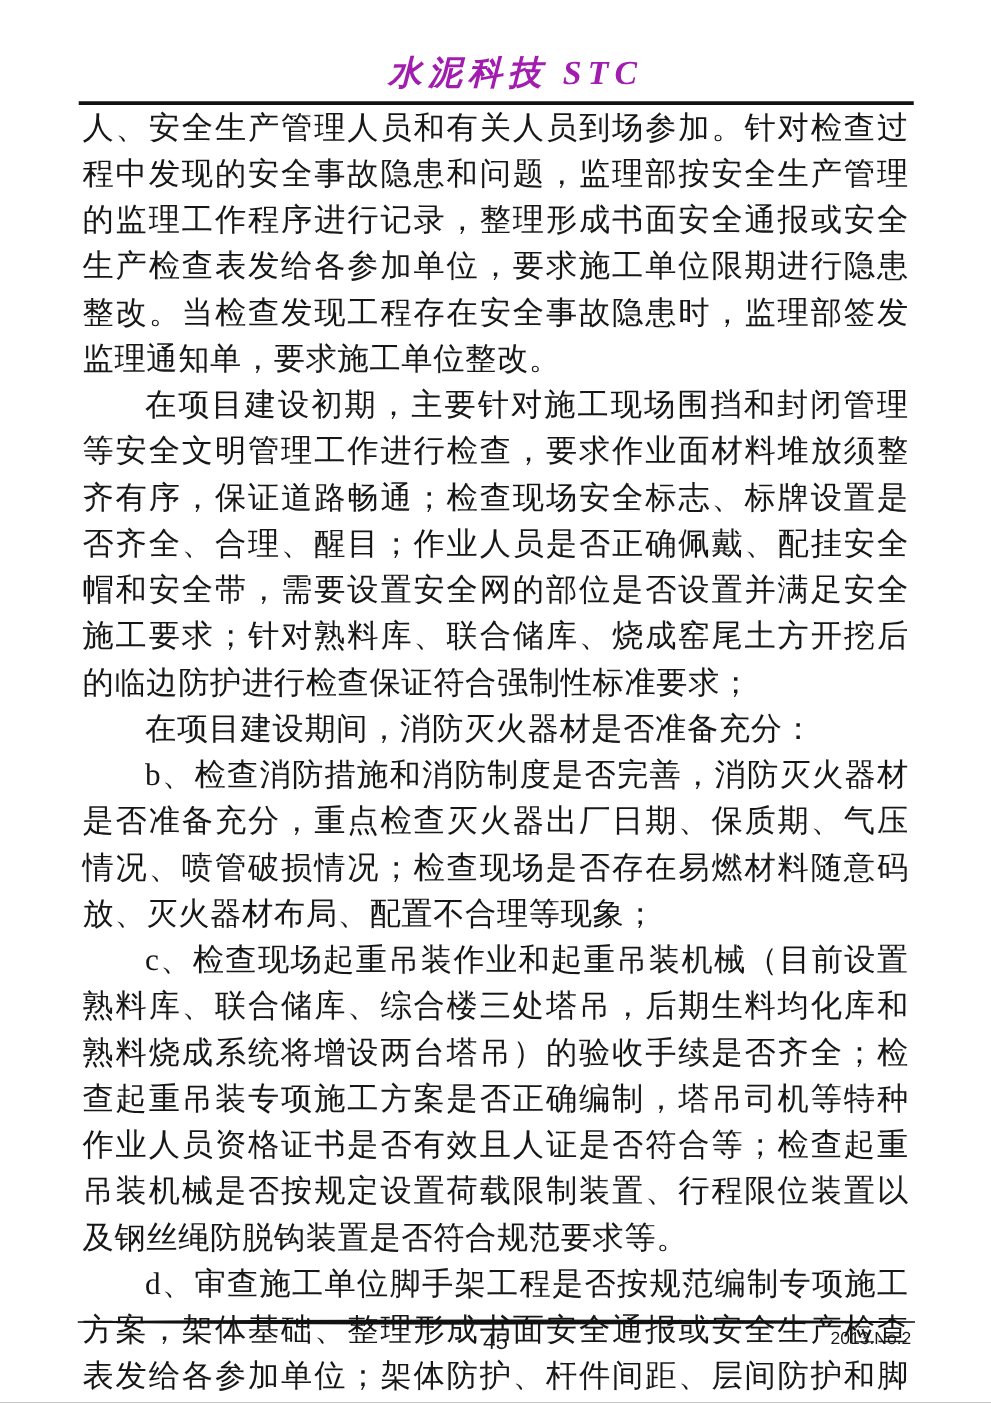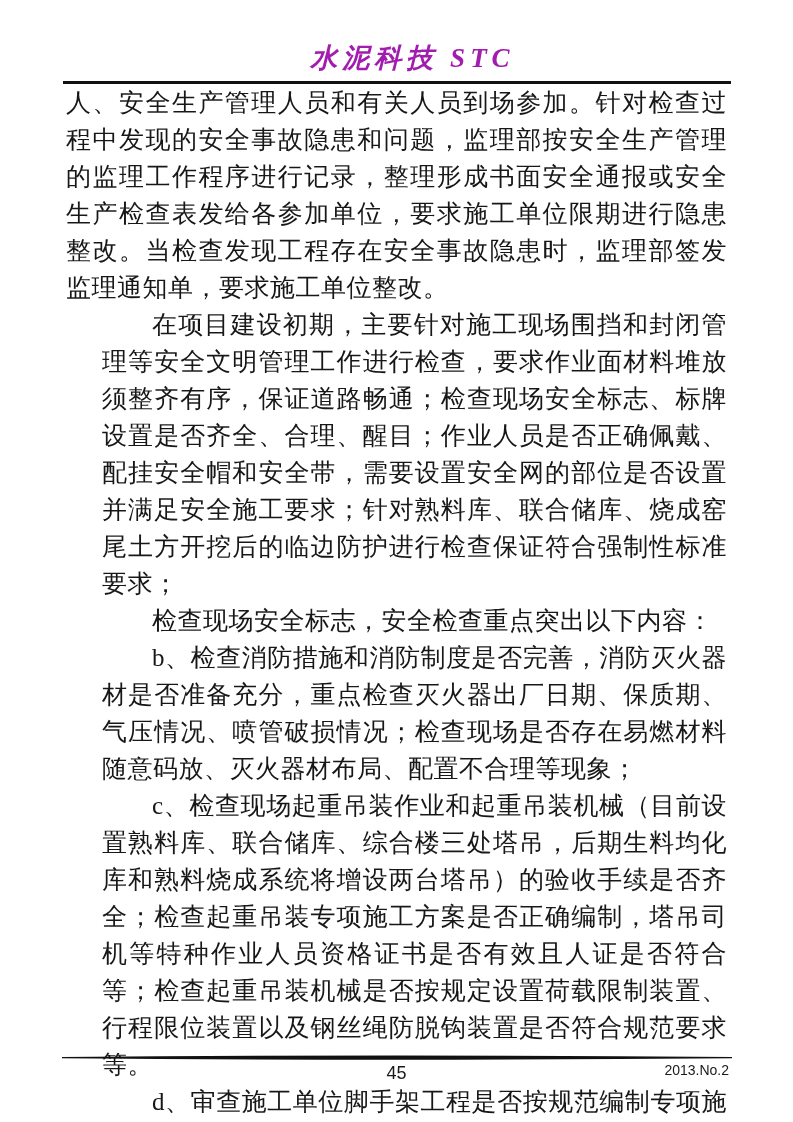--- a/index.html
+++ b/index.html
@@ -49,21 +49,20 @@
   .doc-body p {
     margin: 0;
     font-size: 25px;
     line-height: 37px;
     text-align: justify;
     letter-spacing: 0.5px;
     color: #171717;
   }
   .doc-body p.indent {
     text-indent: 2em;
-    margin-left: 36px;
   }
   
   .footer-rule {
     position: absolute;
     top: 1055px;
     left: 62px;
     width: 670px;
     height: 6px;
   }
   .page-number {
@@ -89,21 +88,21 @@
 <body>
 
 <div class="page">
 
   <div class="journal-title">水泥科技 STC</div>
   <div class="header-rule"></div>
 
   <div class="doc-body">
     <p>人、安全生产管理人员和有关人员到场参加。针对检查过程中发现的安全事故隐患和问题，监理部按安全生产管理的监理工作程序进行记录，整理形成书面安全通报或安全生产检查表发给各参加单位，要求施工单位限期进行隐患整改。当检查发现工程存在安全事故隐患时，监理部签发监理通知单，要求施工单位整改。</p>
     <p class="indent">在项目建设初期，主要针对施工现场围挡和封闭管理等安全文明管理工作进行检查，要求作业面材料堆放须整齐有序，保证道路畅通；检查现场安全标志、标牌设置是否齐全、合理、醒目；作业人员是否正确佩戴、配挂安全帽和安全带，需要设置安全网的部位是否设置并满足安全施工要求；针对熟料库、联合储库、烧成窑尾土方开挖后的临边防护进行检查保证符合强制性标准要求；</p>
-    <p class="indent">检查现场安全标志，安全检查重点突出以下内容：</p>
+    <p class="indent">在项目建设期间，消防灭火器材是否准备充分：</p>
     <p class="indent">b、检查消防措施和消防制度是否完善，消防灭火器材是否准备充分，重点检查灭火器出厂日期、保质期、气压情况、喷管破损情况；检查现场是否存在易燃材料随意码放、灭火器材布局、配置不合理等现象；</p>
     <p class="indent">c、检查现场起重吊装作业和起重吊装机械（目前设置熟料库、联合储库、综合楼三处塔吊，后期生料均化库和熟料烧成系统将增设两台塔吊）的验收手续是否齐全；检查起重吊装专项施工方案是否正确编制，塔吊司机等特种作业人员资格证书是否有效且人证是否符合等；检查起重吊装机械是否按规定设置荷载限制装置、行程限位装置以及钢丝绳防脱钩装置是否符合规范要求等。</p>
     <p class="indent">d、审查施工单位脚手架工程是否按规范编制专项施工方案，架体基础、整理形成书面安全通报或安全生产检查表发给各参加单位；架体防护、杆件间距、层间防护和脚手板等一般项目是否符合施工安全检查标准规定。</p>
   </div>
 
   <svg class="footer-rule" viewBox="0 0 670 6" preserveAspectRatio="none">
     <path d="M0,2 Q335,-0.8 670,2 L670,3.2 Q335,6.2 0,3.2 Z" fill="#111111"></path>
   </svg>
   <div class="page-number">45</div>
   <div class="issue-label">2013.No.2</div>

